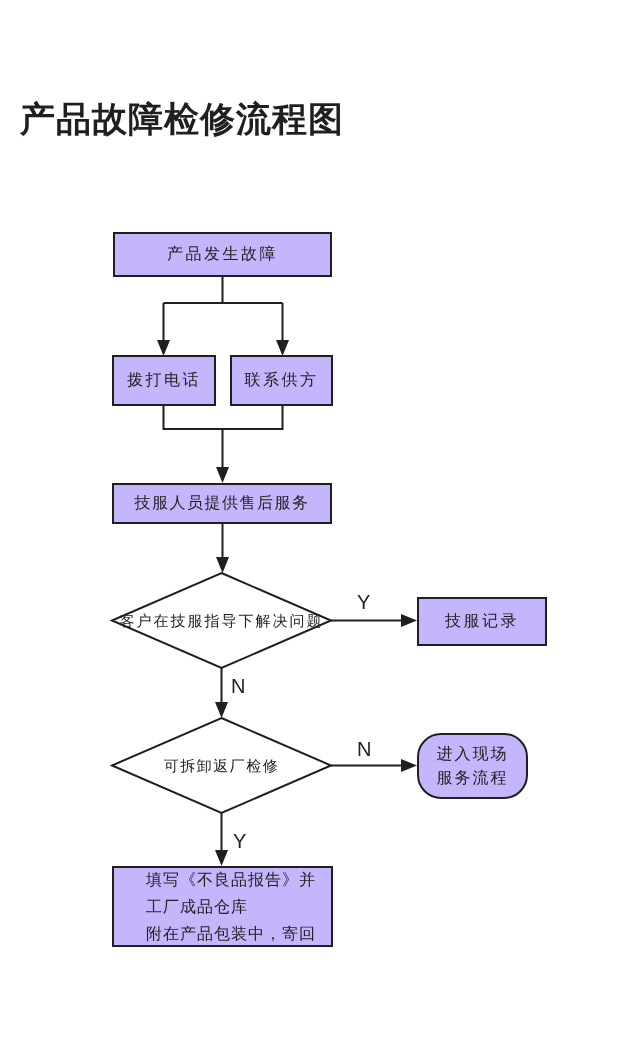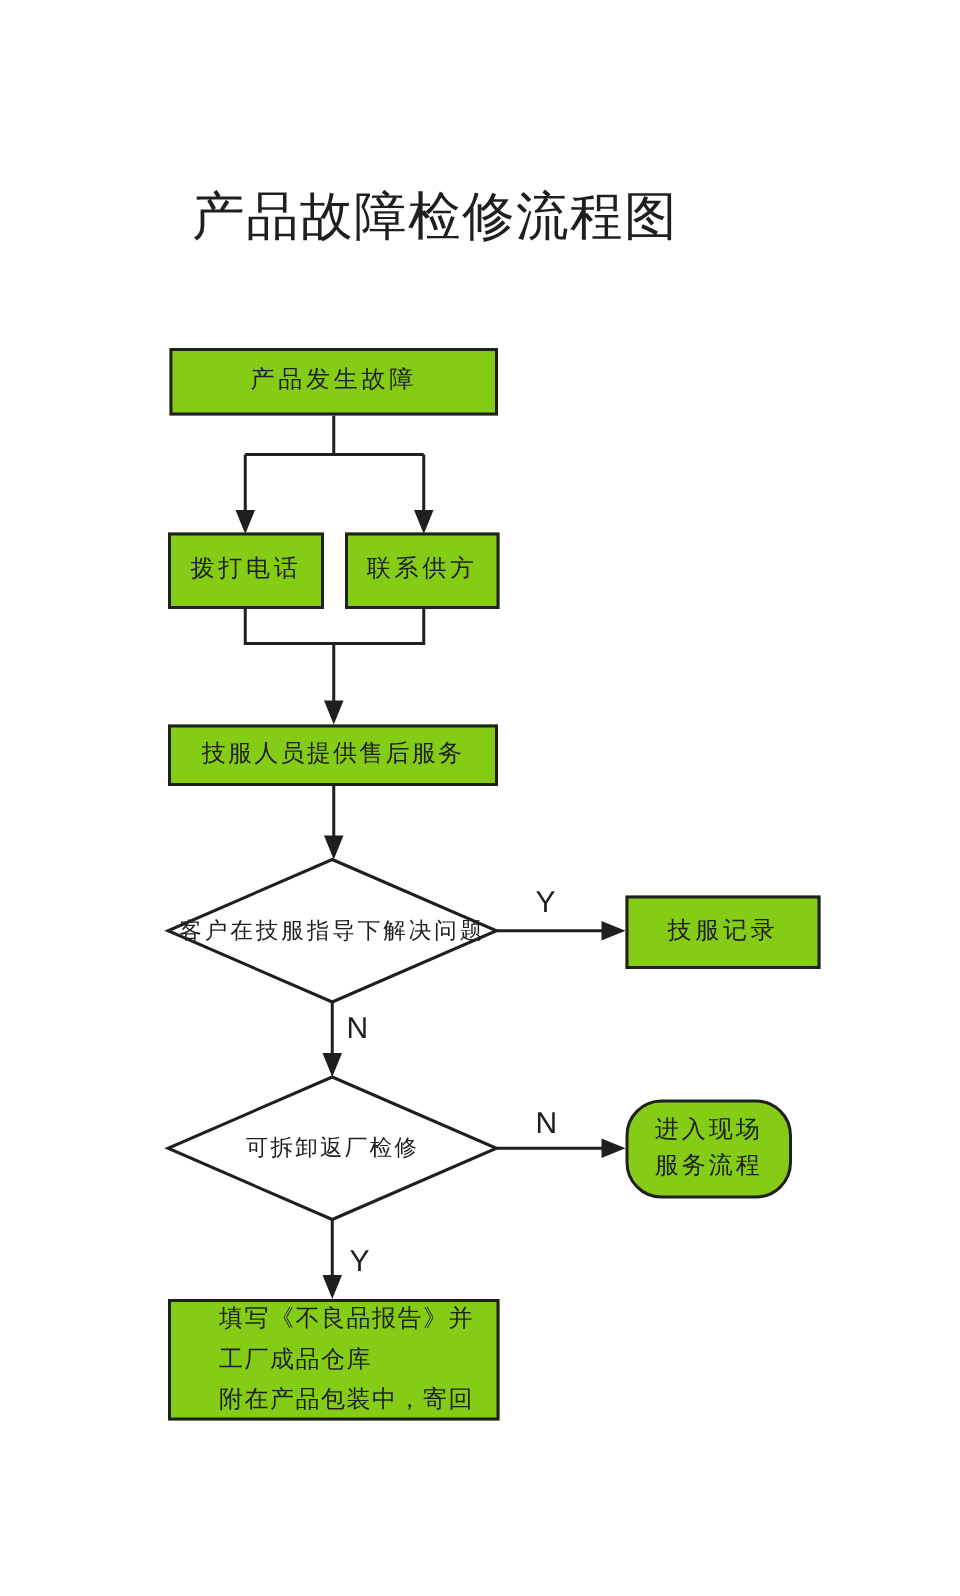--- a/index.html
+++ b/index.html
@@ -14,39 +14,38 @@
     background: #ffffff;
     font-family: "Liberation Sans", sans-serif;
     color: #1f1f1f;
     overflow: hidden;
   }
   .title {
     position: absolute;
     left: 20px;
     top: 96px;
     width: 540px;
-    text-align: center;
+    text-align: left;
     font-size: 35px;
-    font-weight: 400;
+    font-weight: 700;
     letter-spacing: 1px;
     color: #1f1f1f;
-    margin-top: 25px;
   }
   .svg-layer {
     position: absolute;
     left: 0;
     top: 0;
     width: 640px;
     height: 1064px;
   }
   .node {
     position: absolute;
     box-sizing: border-box;
     border: 2px solid #1f1f1f;
-    background: #84cc16;
+    background: #c4b5fd;
     display: flex;
     align-items: center;
     justify-content: center;
     font-size: 16px;
     letter-spacing: 2.5px;
     line-height: 1.3;
     color: #1f1f1f;
     white-space: nowrap;
   }
   .node-start   { left: 113px; top: 232px; width: 219px; height: 45px; }

